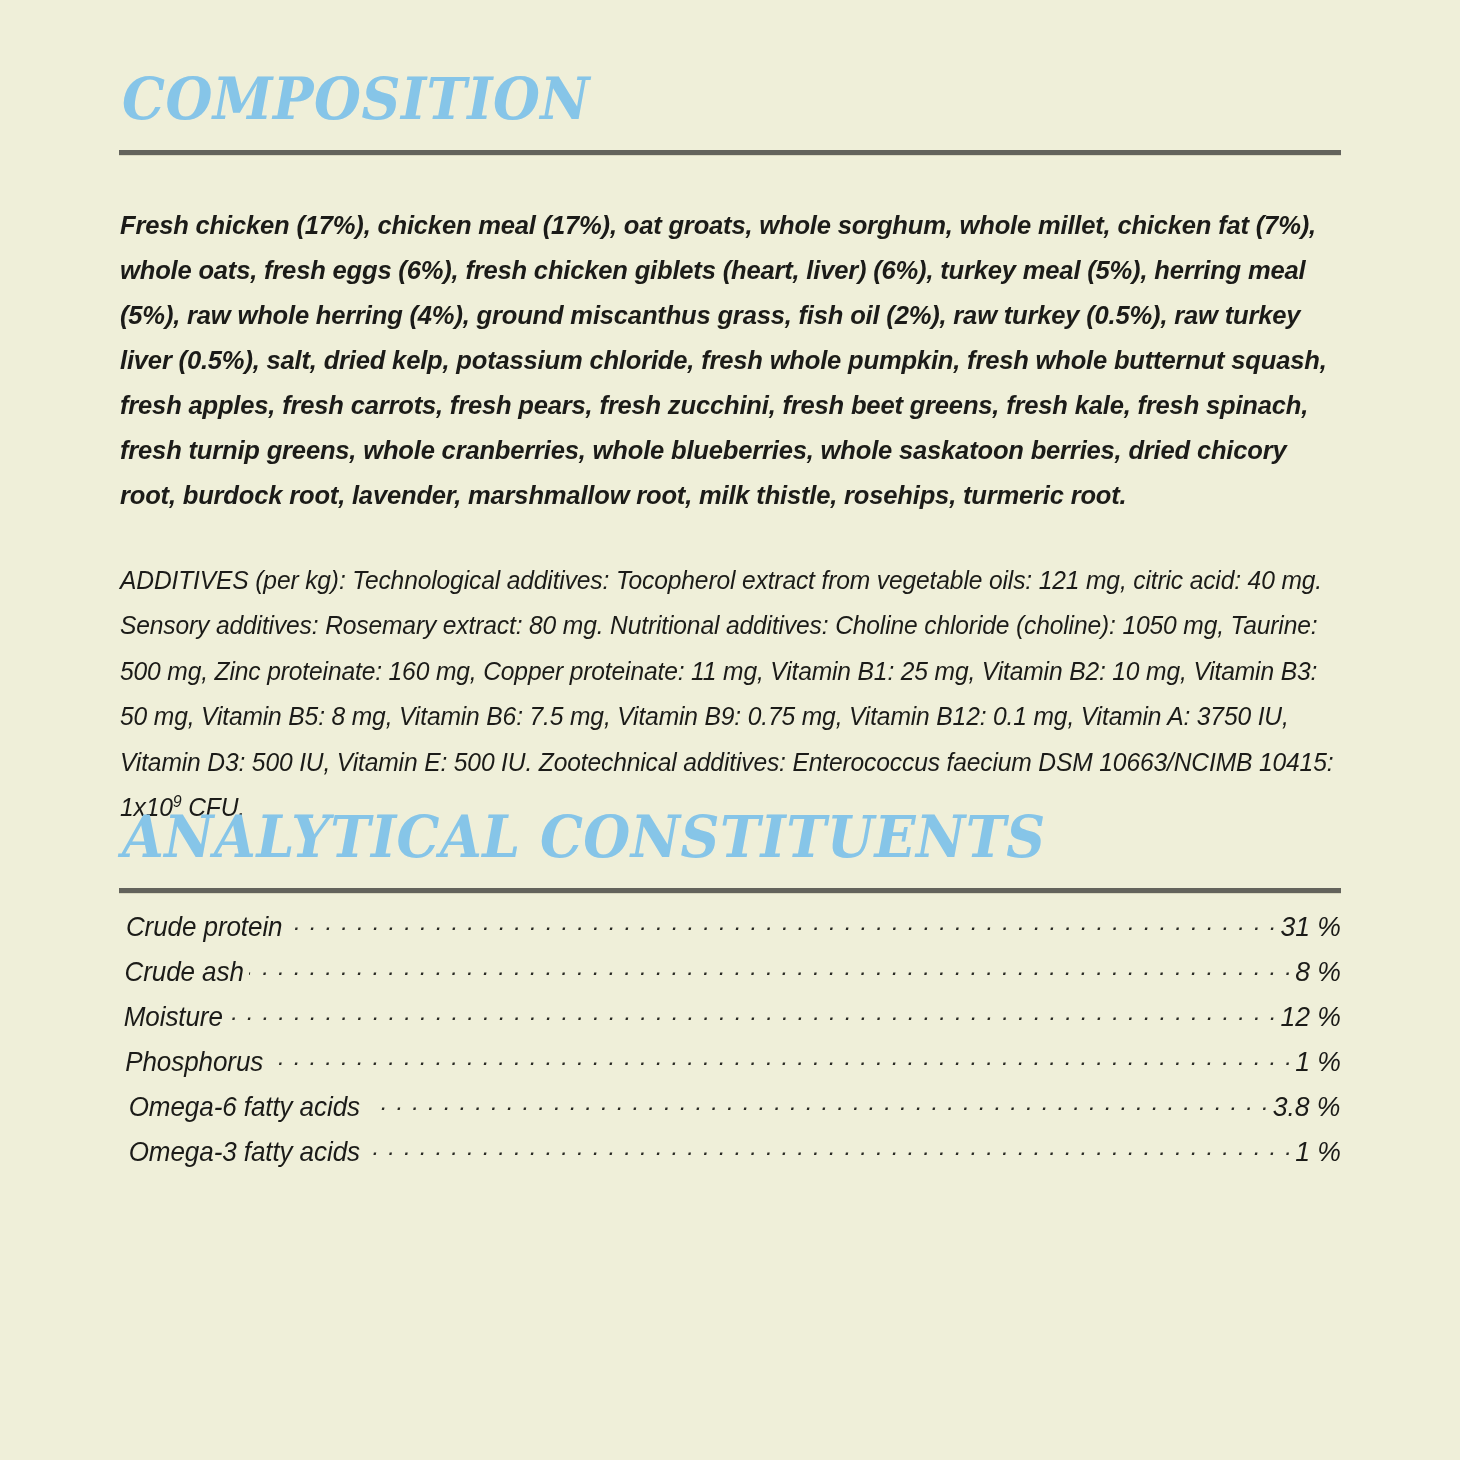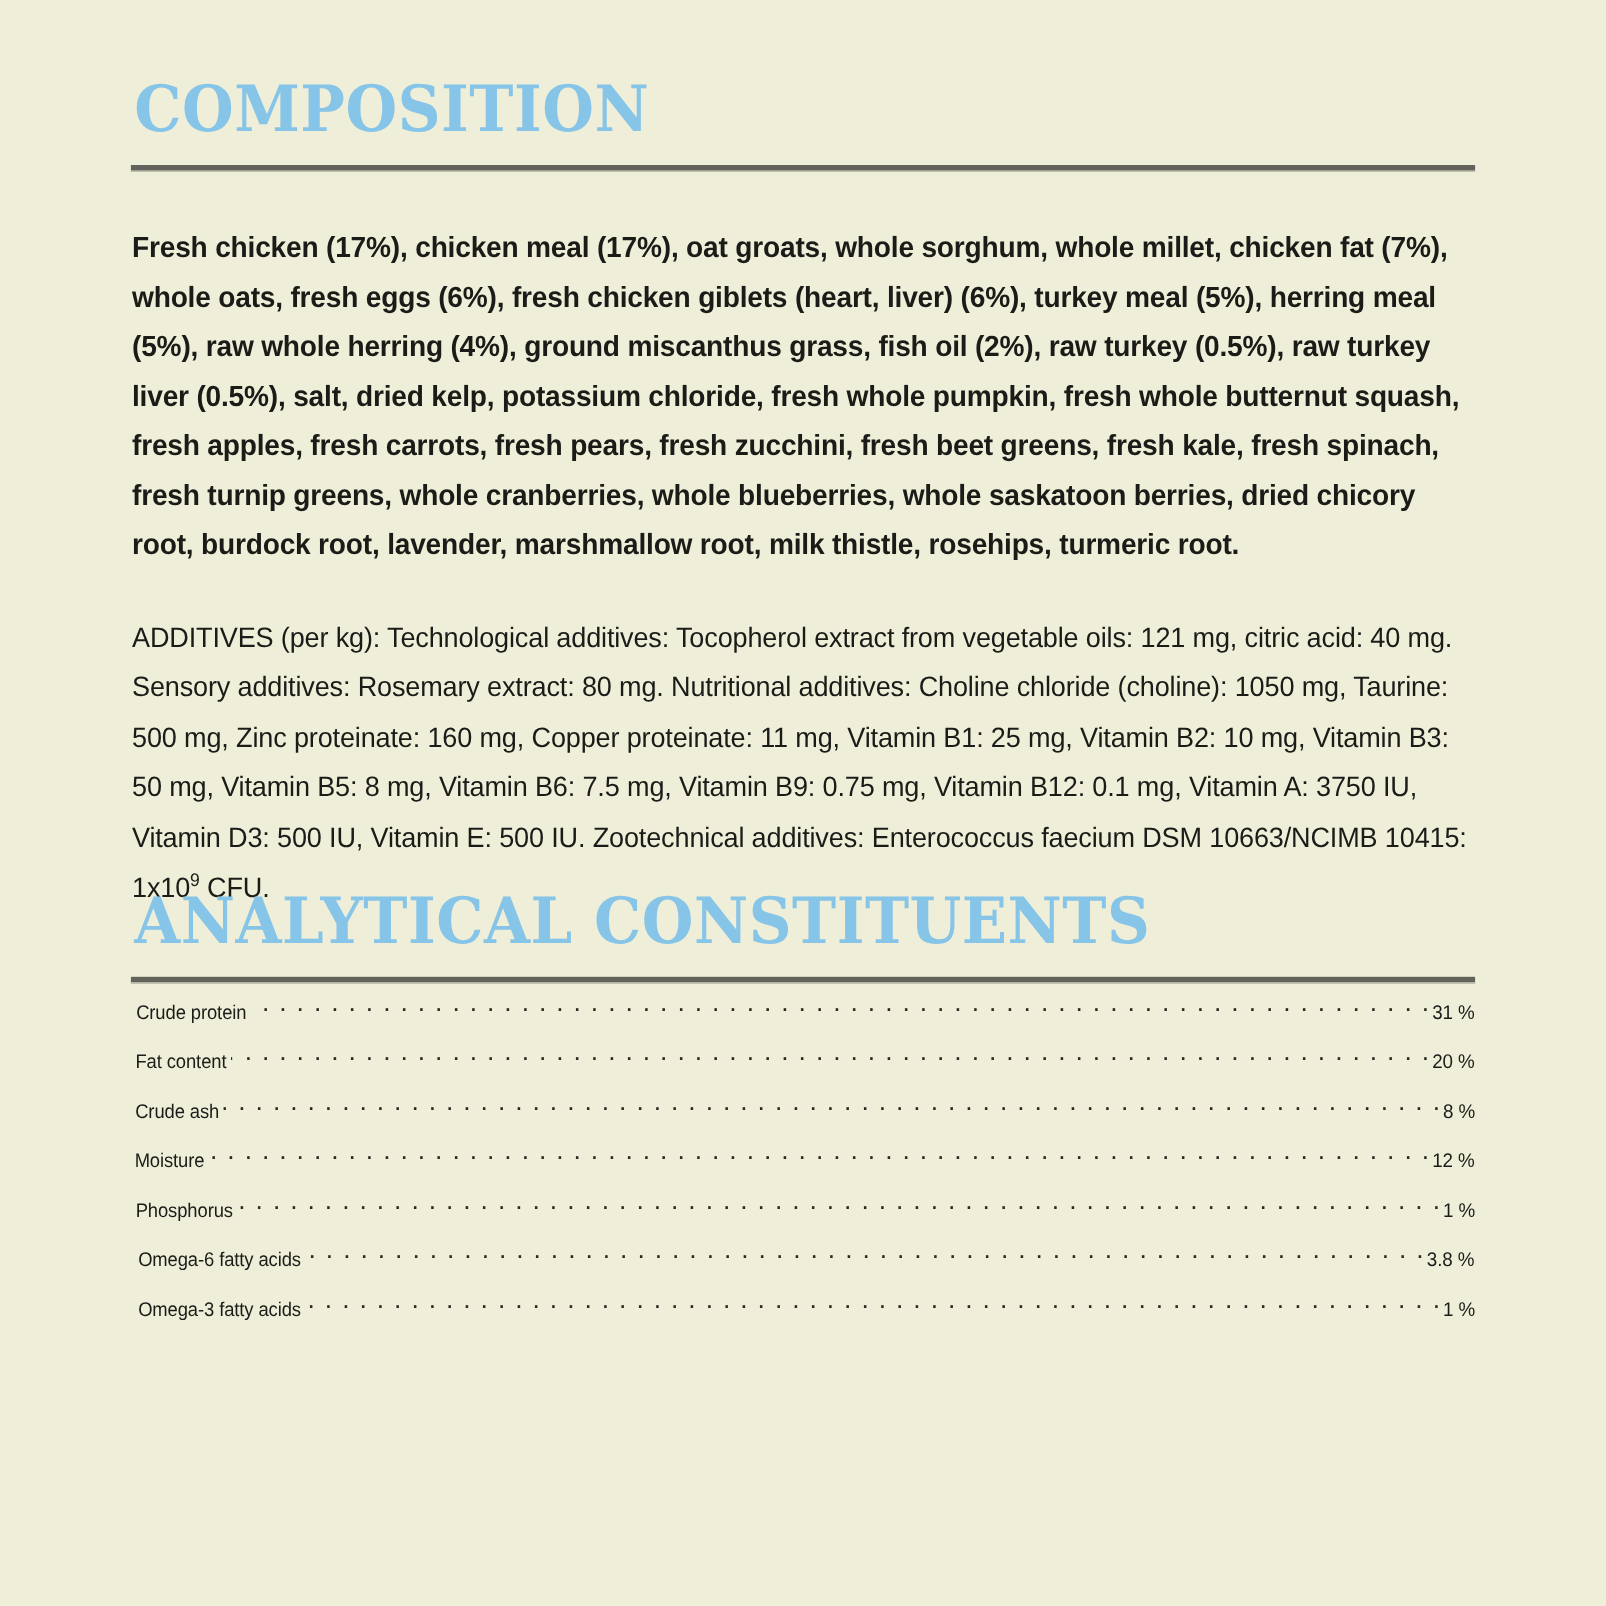--- a/index.html
+++ b/index.html
@@ -13,20 +13,21 @@
     font-family: "Liberation Sans", sans-serif;
     overflow: hidden;
   }
 
   .page {
     position: relative;
     width: 1460px;
     height: 1460px;
     box-sizing: border-box;
     padding: 0;
+    font-style: italic;
   }
 
   
   .section-heading {
     font-family: "DejaVu Serif", "Liberation Serif", serif;
     font-weight: bold;
     color: #86C5E8;
     letter-spacing: 0.5px;
     line-height: 1;
     margin: 0;
@@ -106,21 +107,21 @@
     width: 1222px;
     list-style: none;
     margin: 0;
     padding: 0;
   }
 
   .nutrient-row {
     display: flex;
     align-items: baseline;
     height: 45px;
-    font-size: 18px;
+    font-size: 28px;
     color: #1B1B18;
     letter-spacing: -0.1px;
     overflow: hidden;
     white-space: nowrap;
   }
 
   .nutrient-label {
     flex: 0 0 auto;
     transform: scaleX(0.93);
     transform-origin: left baseline;
@@ -169,25 +170,20 @@
 
   <div class="section-rule" id="rule-analytical"></div>
 
   <ul id="analytical-list">
       <li class="nutrient-row">
         <span class="nutrient-label">Crude protein</span>
         <span class="nutrient-leader"></span>
         <span class="nutrient-value">31 %</span>
       </li>
       <li class="nutrient-row">
-        <span class="nutrient-label">Fat content</span>
-        <span class="nutrient-leader"></span>
-        <span class="nutrient-value">20 %</span>
-      </li>
-      <li class="nutrient-row">
         <span class="nutrient-label">Crude ash</span>
         <span class="nutrient-leader"></span>
         <span class="nutrient-value">8 %</span>
       </li>
       <li class="nutrient-row">
         <span class="nutrient-label">Moisture</span>
         <span class="nutrient-leader"></span>
         <span class="nutrient-value">12 %</span>
       </li>
       <li class="nutrient-row">

